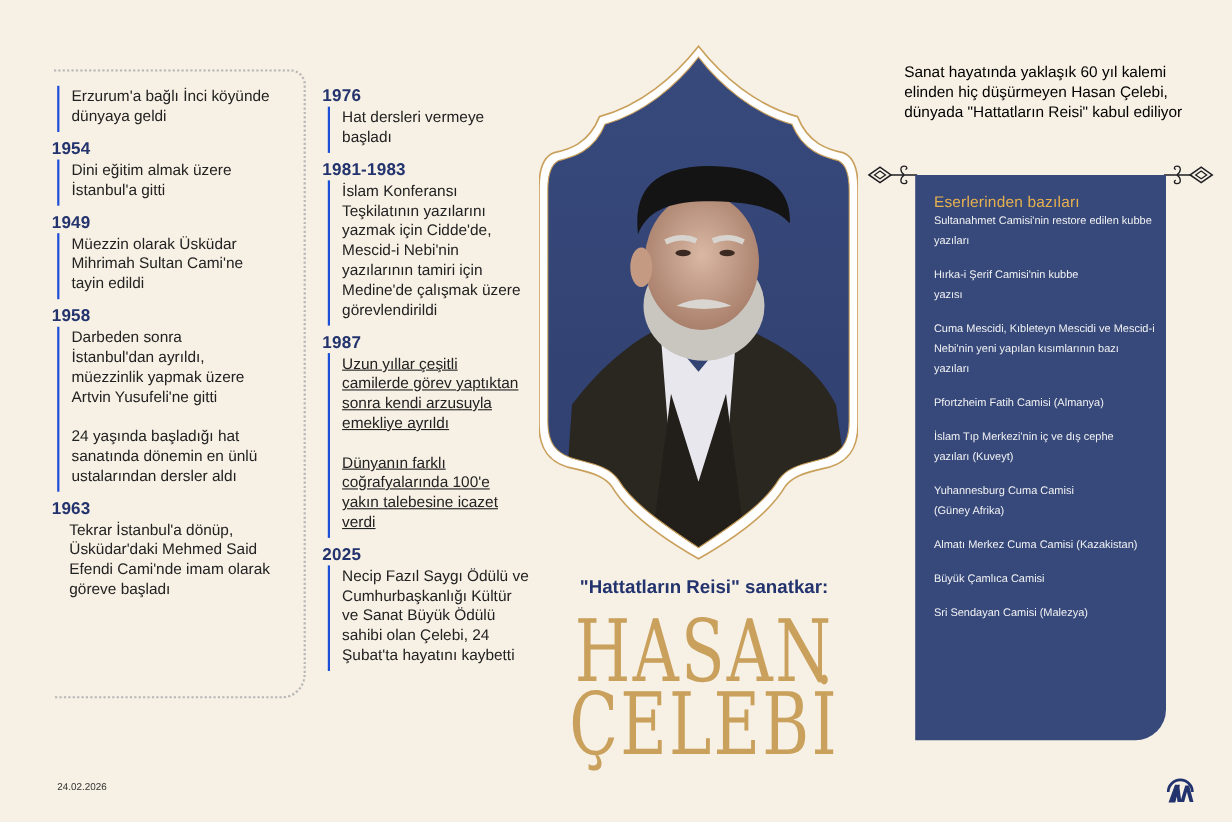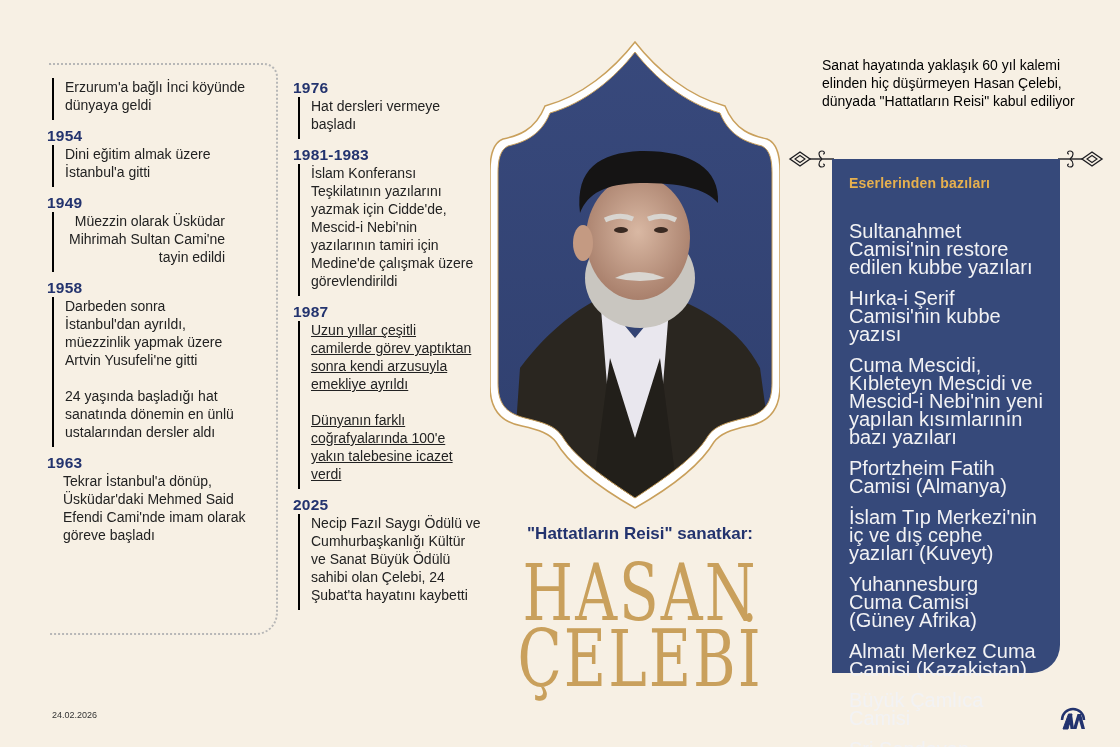--- a/index.html
+++ b/index.html
@@ -13,21 +13,21 @@
 
   
   .tl-col { position: absolute; }
   .tl-item { margin-bottom: 6px; }
   .tl-year {
     font-weight: 700; font-size: 15.5px; color: #23336e;
     line-height: 19px; letter-spacing: 0.2px;
   }
   .tl-body {
     margin-left: 5px; padding-left: 11px;
-    border-left: 2px solid #000000;
+    border-left: 2px solid #1d4ed8;
     font-size: 14px; line-height: 18px; color: #222;
     padding-bottom: 6px;
   }
   .tl-body p { margin: 0; }
   .tl-body p + p { margin-top: 18px; }
 
   
   .connector {
     position: absolute; left: 49px; top: 63px;
     width: 229px; height: 572px;
@@ -67,26 +67,26 @@
     font-size: 14px; line-height: 18px; color: #000000;
   }
 
   
   .works-panel {
     position: absolute; left: 832px; top: 159px; width: 228px; height: 514px;
     background: #36497a; border-bottom-right-radius: 28px;
     box-sizing: border-box; padding: 16px 10px 0 17px;
   }
   .works-title {
-    color: #e6b04e; font-weight: 700; font-size: 14px; margin-bottom: 31px;
+    color: #e6b04e; font-weight: 400; font-size: 14px; margin-bottom: 2px;
     letter-spacing: 0.2px;
   }
   .works-list { list-style: none; margin: 0; padding: 0; }
   .works-list li {
-    color: #f2f2f4; font-size: 20px; line-height: 18px; margin-bottom: 13px;
+    color: #f2f2f4; font-size: 10px; line-height: 18px; margin-bottom: 13px;
   }
   .ornament { position: absolute; top: 148px; }
 
   .date { position: absolute; left: 52px; top: 710px; font-size: 9px; color: #333; }
   .logo { position: absolute; left: 1059px; top: 704px; width: 28px; height: 26px; }
 </style>
 </head>
 <body>
 
 <div class="connector"></div>
@@ -98,21 +98,21 @@
       </div>
   </div>
   <div class="tl-item">
     <div class="tl-year">1954</div>
     <div class="tl-body">
         <p>Dini eğitim almak üzere İstanbul'a gitti</p>
       </div>
   </div>
   <div class="tl-item">
     <div class="tl-year">1949</div>
-    <div class="tl-body" style="width:160px;text-align:right;">
+    <div class="tl-body" style="width:160px;">
         <p>Müezzin olarak Üsküdar Mihrimah Sultan Cami'ne tayin edildi</p>
       </div>
   </div>
   <div class="tl-item">
     <div class="tl-year">1958</div>
     <div class="tl-body" style="width:170px;">
       <p>Darbeden sonra İstanbul'dan ayrıldı, müezzinlik yapmak üzere Artvin Yusufeli'ne gitti</p>
       <p>24 yaşında başladığı hat sanatında dönemin en ünlü ustalarından dersler aldı</p>
     </div>
   </div>

